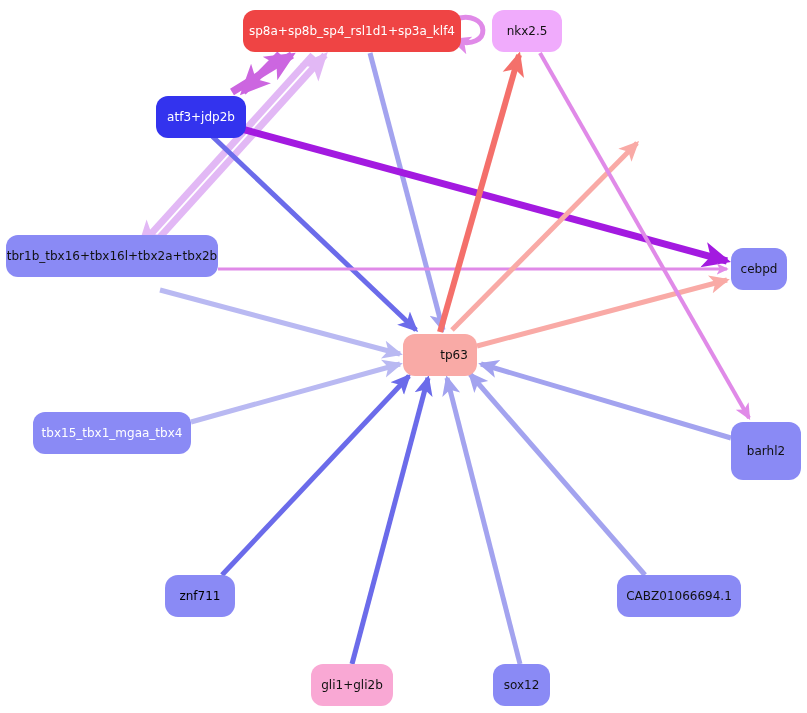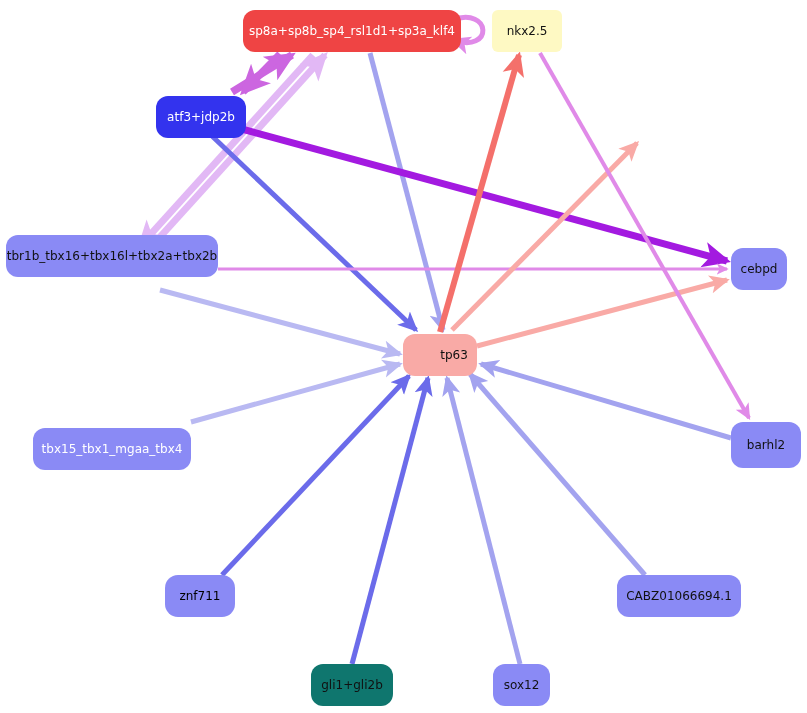--- a/index.html
+++ b/index.html
@@ -92,46 +92,46 @@
       <line x1="731" y1="438" x2="481" y2="364" stroke="#a3a3ef" stroke-width="5" stroke-linecap="butt" marker-end="url(#ma3a3ef)"></line>
       <line x1="191" y1="422" x2="400" y2="364" stroke="#b9b9f2" stroke-width="5" stroke-linecap="butt" marker-end="url(#mb9b9f2)"></line>
       <line x1="222" y1="575" x2="409" y2="376" stroke="#6b6bea" stroke-width="5" stroke-linecap="butt" marker-end="url(#m6b6bea)"></line>
       <line x1="352" y1="664" x2="428" y2="378" stroke="#6b6bea" stroke-width="5" stroke-linecap="butt" marker-end="url(#m6b6bea)"></line>
       <line x1="520" y1="664" x2="447" y2="378" stroke="#a3a3ef" stroke-width="5" stroke-linecap="butt" marker-end="url(#ma3a3ef)"></line>
       <line x1="645" y1="575" x2="470" y2="374" stroke="#a3a3ef" stroke-width="5" stroke-linecap="butt" marker-end="url(#ma3a3ef)"></line>
     </svg>
 <div class="node" style="left: 243px; top: 10px; width: 218px; height: 42px; background: #ef4444; color: rgb(255, 255, 255);">
       <span class="node-label">sp8a+sp8b_sp4_rsl1d1+sp3a_klf4</span>
     </div>
-    <div class="node" style="left: 492px; top: 10px; width: 70px; height: 42px; background: #fef9c3; color: rgb(17, 17, 17); border-radius: 6px;">
+    <div class="node" style="left: 492px; top: 10px; width: 70px; height: 42px; background: #f0abfc; color: rgb(17, 17, 17);">
       <span class="node-label">nkx2.5</span>
     </div>
     <div class="node" style="left: 156px; top: 96px; width: 90px; height: 42px; background: rgb(51, 51, 238); color: rgb(255, 255, 255);">
       <span class="node-label">atf3+jdp2b</span>
     </div>
     <div class="node" style="left: 6px; top: 235px; width: 212px; height: 42px; background: rgb(138, 138, 245); color: rgb(17, 17, 17);">
       <span class="node-label">tbr1b_tbx16+tbx16l+tbx2a+tbx2b</span>
     </div>
     <div class="node" style="left: 731px; top: 248px; width: 56px; height: 42px; background: rgb(138, 138, 245); color: rgb(17, 17, 17);">
       <span class="node-label">cebpd</span>
     </div>
     <div class="node" style="left: 403px; top: 334px; width: 74px; height: 42px; background: rgb(249, 170, 166); color: rgb(17, 17, 17); padding-left: 28px;">
       <span class="node-label">tp63</span>
     </div>
-    <div class="node" style="left: 33px; top: 428px; width: 158px; height: 42px; background: rgb(138, 138, 245); color: rgb(255, 255, 255); text-align: right;">
+    <div class="node" style="left: 33px; top: 412px; width: 158px; height: 42px; background: rgb(138, 138, 245); color: rgb(255, 255, 255); text-align: right;">
       <span class="node-label">tbx15_tbx1_mgaa_tbx4</span>
     </div>
-    <div class="node" style="left: 731px; top: 422px; width: 70px; height: 46px; background: rgb(138, 138, 245); color: rgb(17, 17, 17);">
+    <div class="node" style="left: 731px; top: 422px; width: 70px; height: 58px; background: rgb(138, 138, 245); color: rgb(17, 17, 17);">
       <span class="node-label">barhl2</span>
     </div>
     <div class="node" style="left: 165px; top: 575px; width: 70px; height: 42px; background: rgb(138, 138, 245); color: #000000; border-radius: 13px;">
       <span class="node-label">znf711</span>
     </div>
     <div class="node" style="left: 617px; top: 575px; width: 124px; height: 42px; background: rgb(138, 138, 245); color: rgb(17, 17, 17);">
       <span class="node-label">CABZ01066694.1</span>
     </div>
-    <div class="node" style="left: 311px; top: 664px; width: 82px; height: 42px; background: #0f766e; color: rgb(17, 17, 17);">
+    <div class="node" style="left: 311px; top: 664px; width: 82px; height: 42px; background: #f9a8d4; color: rgb(17, 17, 17);">
       <span class="node-label">gli1+gli2b</span>
     </div>
     <div class="node" style="left: 493px; top: 664px; width: 57px; height: 42px; background: rgb(138, 138, 245); color: rgb(17, 17, 17);">
       <span class="node-label">sox12</span>
     </div>
   </div>
 
 </body></html>

